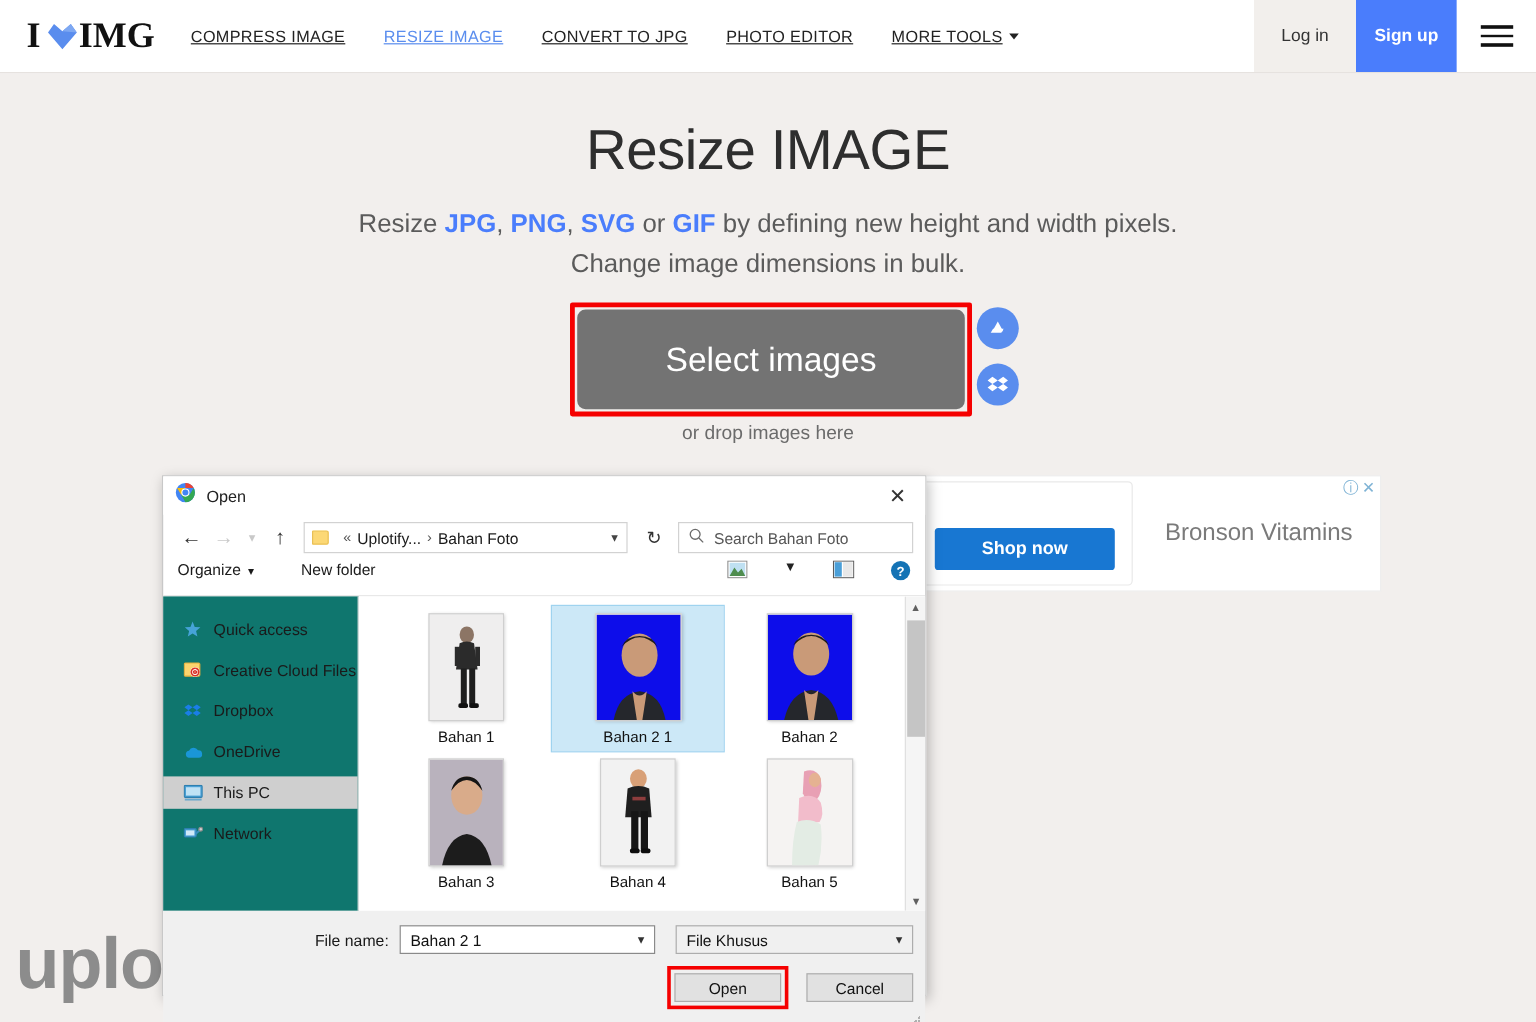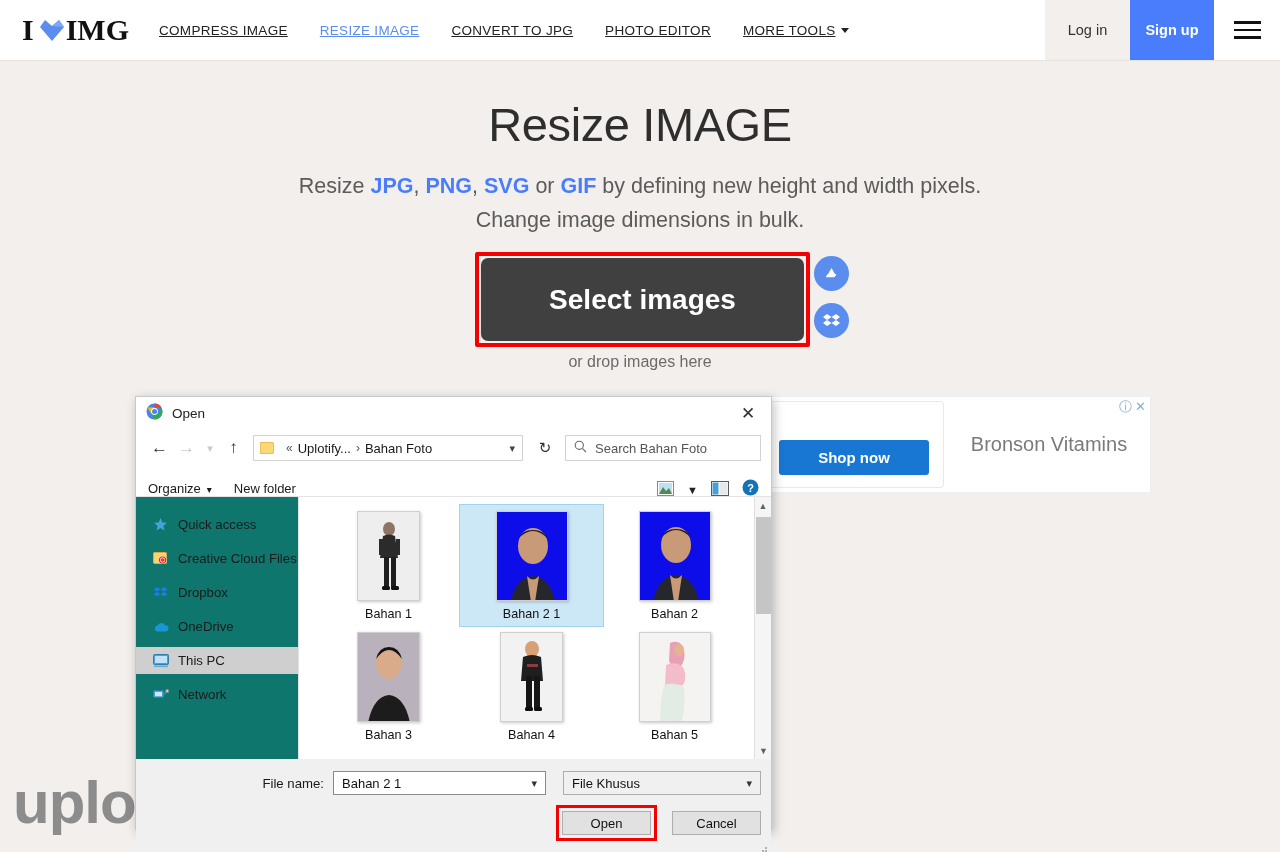--- a/index.html
+++ b/index.html
@@ -83,24 +83,24 @@
     width: 335px; height: 95px;
   }
   .select-highlight {
     position: absolute; inset: 0;
     border: 4px solid #f50000;
     border-radius: 2px;
   }
   .select-btn {
     position: absolute; top: 6px; left: 6px;
     width: 323px; height: 83px;
-    background: #404040; color: #fff;
+    background: #737373; color: #fff;
     border-radius: 7px;
     display: flex; align-items: center; justify-content: center;
-    font-size: 28px; font-weight: bold; cursor: pointer;
+    font-size: 28px; font-weight: normal; cursor: pointer;
   }
   .cloud-btns { position: absolute; top: 256px; left: 814px; }
   .cloud-btn {
     width: 35px; height: 35px; border-radius: 50%;
     background: #5a8dee;
     display: flex; align-items: center; justify-content: center;
     margin-bottom: 12px; cursor: pointer;
   }
   .drop-text {
     position: absolute; top: 353px; left: 0; width: 1280px;
@@ -193,23 +193,23 @@
     align-items: center; justify-content: center;
     font-size: 15px; color: #333; cursor: pointer; margin-right: 6px;
   }
   .search-box {
     width: 196px; height: 26px; border: 1px solid #d2d2d2;
     display: flex; align-items: center; padding: 0 8px; gap: 8px;
     font-size: 13px; color: #555;
   }
 
   .dlg-toolbar {
-    height: 30px; display: flex; align-items: flex-end;
+    height: 30px; display: flex; align-items: flex-start;
     padding: 0 12px; border-bottom: 1px solid #e3e3e3;
-    font-size: 13px; color: #1a1a1a;
+    font-size: 13px; color: #1a1a1a; gap: 17px;
   }
   .tb-item { margin-right: 22px; cursor: pointer; }
   .tb-caret { display:inline-block; margin-left: 6px; font-size: 10px; }
   .tb-spacer { flex: 1; }
   .tb-icon { margin-left: 13px; cursor: pointer; display:flex; align-items:center; }
 
   .dlg-body { display: flex; height: 262px; }
   .dlg-sidebar {
     width: 163px; border-right: 1px solid #e3e3e3;
     padding-top: 14px; background: #0f766e;

